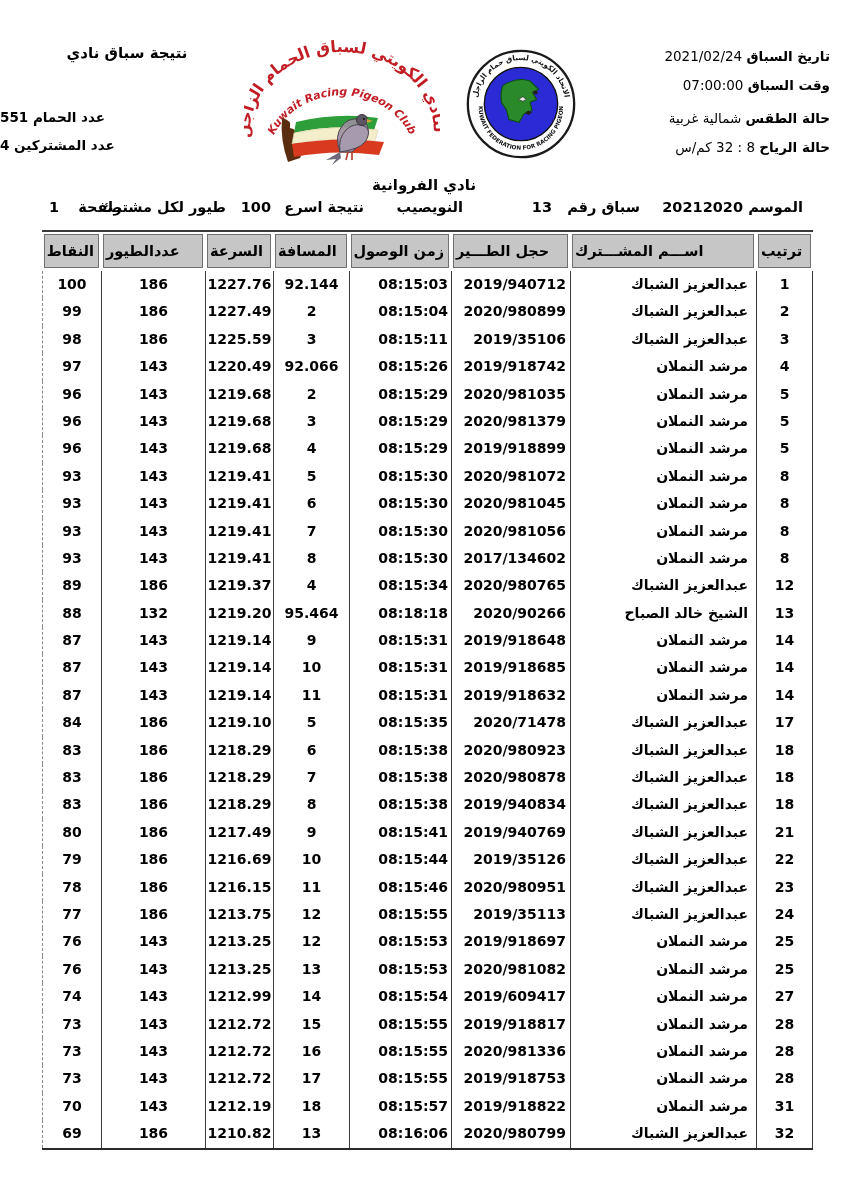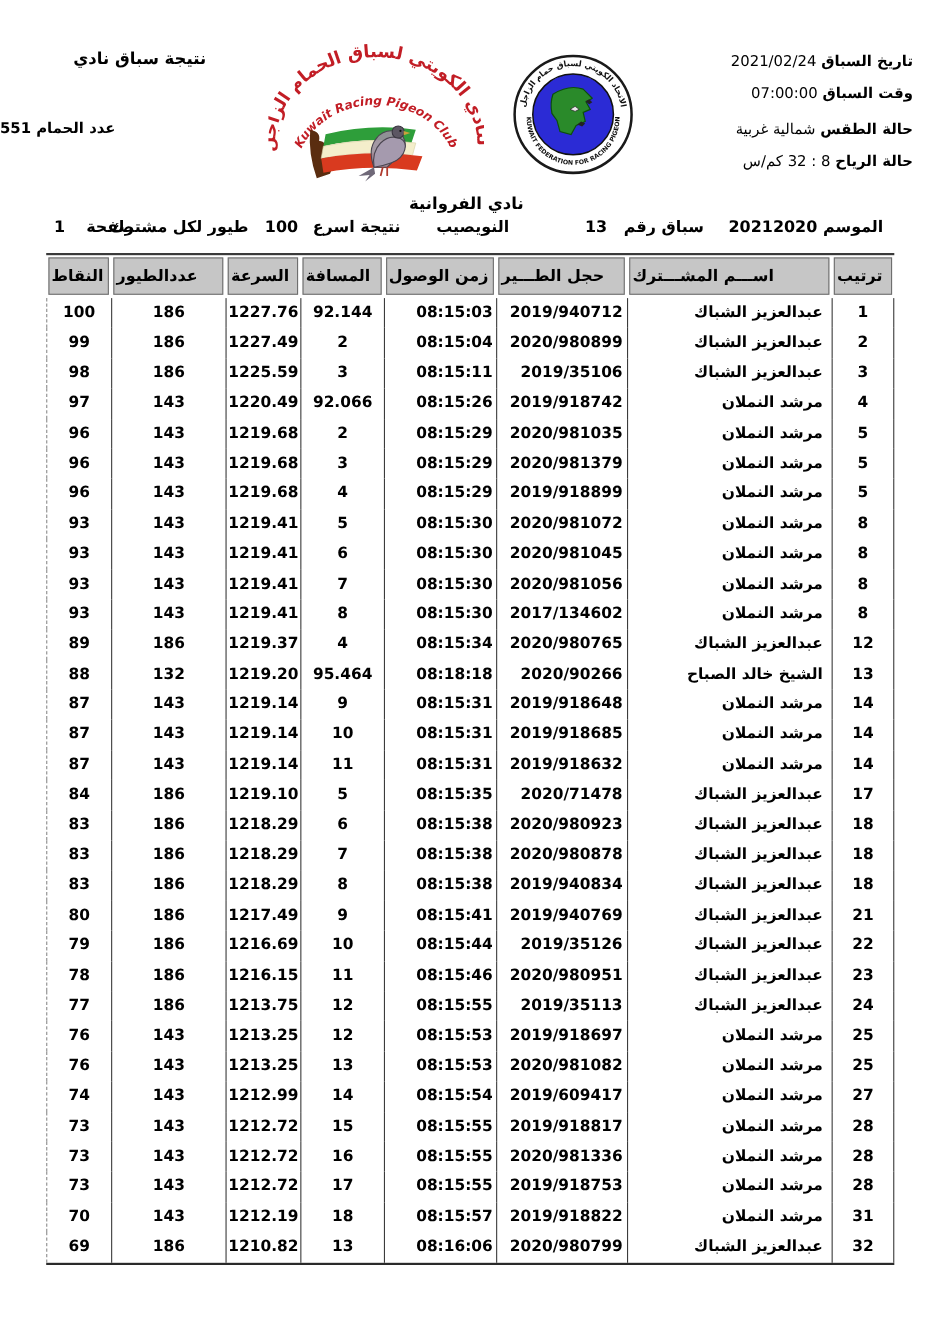--- a/index.html
+++ b/index.html
@@ -82,20 +82,24 @@
 </head>
 <body>
 
 <div class="page">
 
   <div class="report-title">نتيجة سباق نادي</div>
   <div class="counts-block">
     <div class="line">
       <span>عدد الحمام</span>
       <span>551</span>
+    </div>
+    <div class="line">
+      <span>عدد المشتركين</span>
+      <span>4</span>
     </div>
   </div>
 
   <svg class="club-logo" viewBox="0 0 196 148" aria-hidden="true">
     <defs>
       <path id="arcA" d="M 6,102 A 92,80 0 0 1 190,102"></path>
       <path id="arcE" d="M 26,116 A 74,66 0 0 1 170,116"></path>
     </defs>
     <text font-size="16" font-weight="bold" fill="#c21d25" text-anchor="middle">
       <textPath href="#arcA" startOffset="50%">النادي الكويتي لسباق الحمام الزاجل</textPath>

